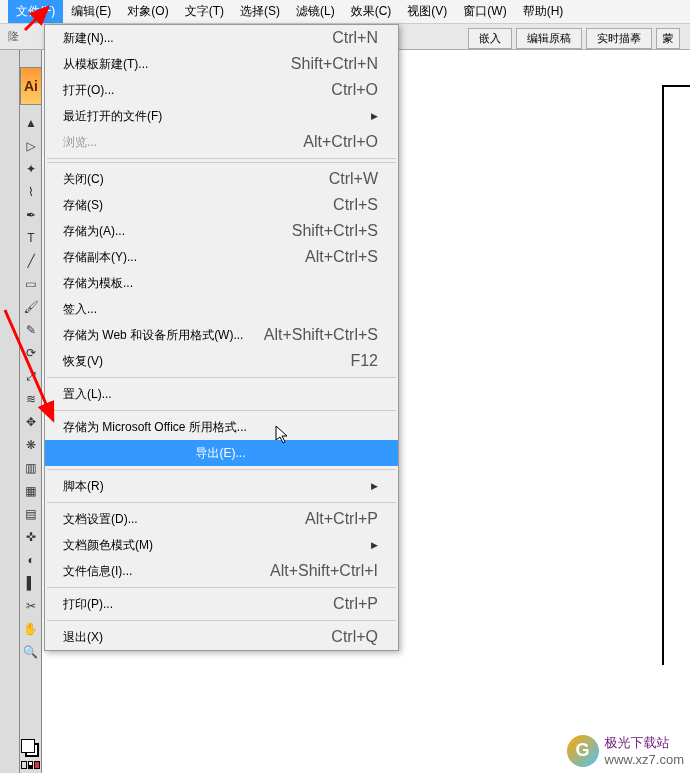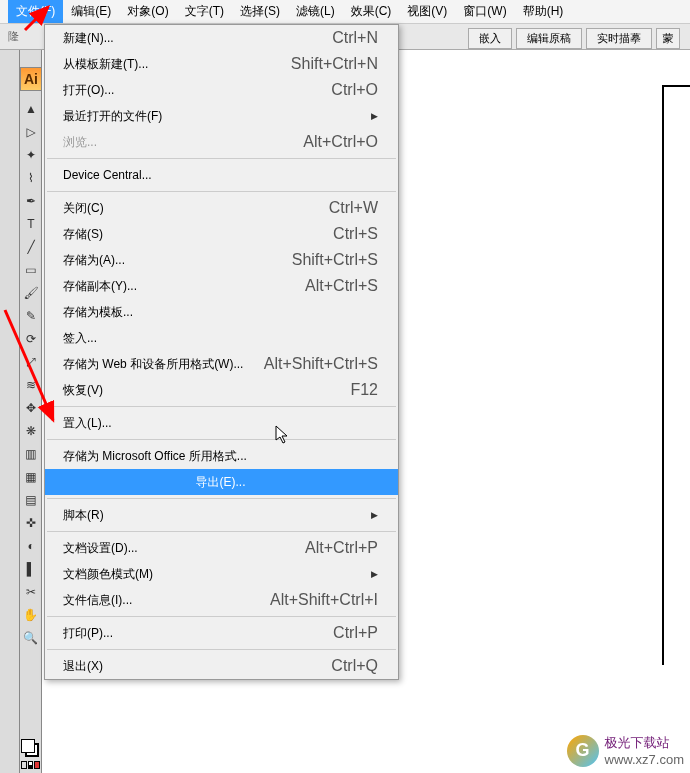--- a/index.html
+++ b/index.html
@@ -35,21 +35,21 @@
 .arrow2 { left: -5px; top: 305px; }
 
 .cursor { position: absolute; left: 275px; top: 425px; z-index: 150; font-size: 16px; }
 
 .watermark { position: absolute; right: 6px; bottom: 6px; display: flex; align-items: center; z-index: 50; }
 .wm-logo { width: 32px; height: 32px; border-radius: 50%; background: linear-gradient(135deg, #ffa500, #4fc3f7); margin-right: 6px; display:flex; align-items:center; justify-content:center; color:#fff; font-weight:bold; font-size:18px; }
 .wm-text { font-size: 13px; color: #666; }
 .wm-text .main { color:#701a75; font-weight:normal; }
 
 .right-btns { position: absolute; right: 8px; top: 28px; display: flex; }
-.ai-logo { width: 22px; height: 24px; background: linear-gradient(#ff9933, #ffcc66); color: #5a2b00; font-weight: bold; display: flex; align-items: center; justify-content: center; font-size: 14px; border: 1px solid #888; margin: 2px 0 6px 0; }
+.ai-logo { width: 22px; height: 38px; background: linear-gradient(#ff9933, #ffcc66); color: #5a2b00; font-weight: bold; display: flex; align-items: center; justify-content: center; font-size: 14px; border: 1px solid #888; margin: 2px 0 6px 0; }
 
 .color-swatches { margin-top: auto; padding: 4px 1px; }
 .swatch-pair { position: relative; width: 18px; height: 18px; }
 .sw-fill { position: absolute; width: 14px; height: 14px; background: #fff; border: 1px solid #000; top: 0; left: 0; }
 .sw-stroke { position: absolute; width: 14px; height: 14px; background: #fff; border: 2px solid #000; bottom: 0; right: 0; }
 .mini-sw { display: flex; gap: 1px; margin-top: 4px; }
 .ms { width: 8px; height: 8px; border: 1px solid #000; }
 .ms.red { background: #d33; }
 .ms.bw { background: linear-gradient(#fff 50%, #000 50%); }
 </style>
@@ -143,24 +143,20 @@
     </div>
     <div class="dd-item">
       <span>最近打开的文件(F)</span>
       <span class="dd-arrow">▶</span>
     </div>
     <div class="dd-item disabled">
       <span>浏览...</span>
       <span class="dd-shortcut">Alt+Ctrl+O</span>
     </div>
     <div class="dd-sep"></div>
-    <div class="dd-item">
-      <span>Device Central...</span>
-      <span class="dd-shortcut"></span>
-    </div>
     <div class="dd-sep"></div>
     <div class="dd-item">
       <span>关闭(C)</span>
       <span class="dd-shortcut">Ctrl+W</span>
     </div>
     <div class="dd-item">
       <span>存储(S)</span>
       <span class="dd-shortcut">Ctrl+S</span>
     </div>
     <div class="dd-item">

